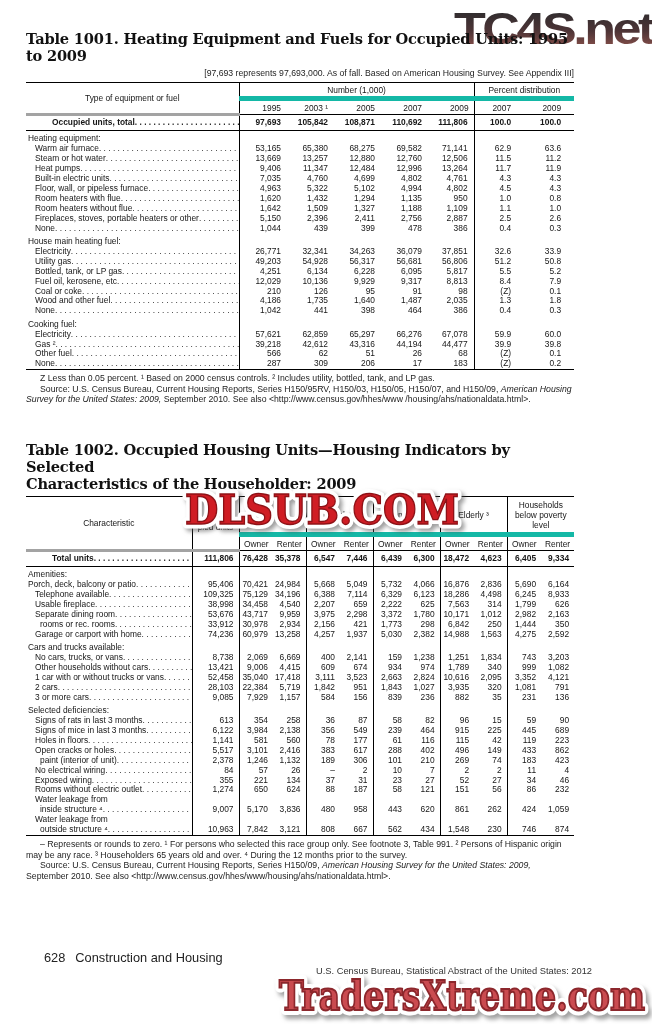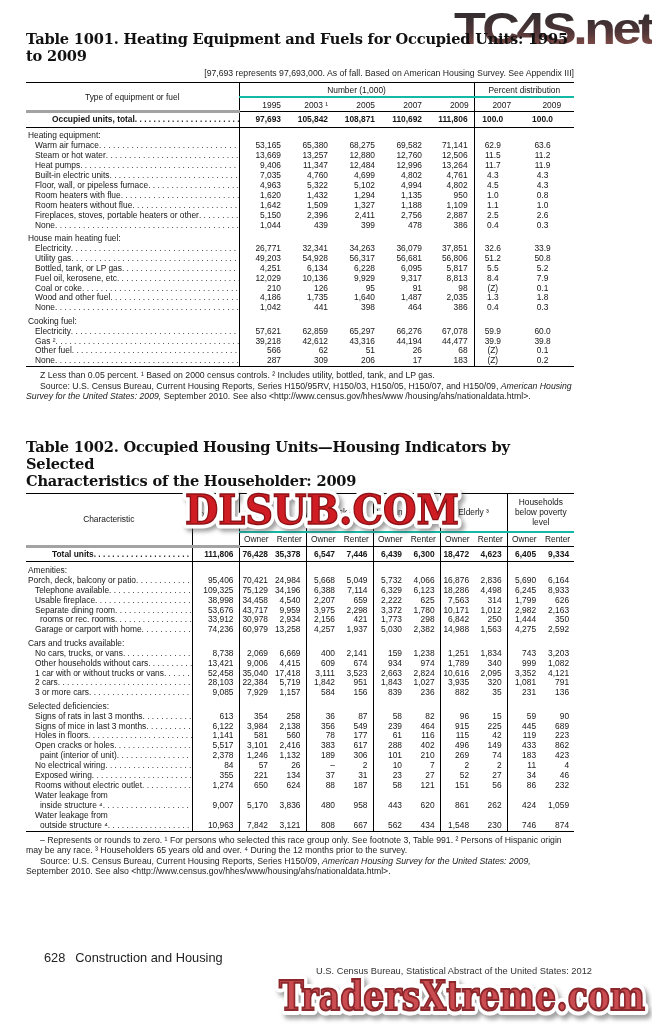--- a/index.html
+++ b/index.html
@@ -17,28 +17,28 @@
   .note{font-size:8.7px;line-height:10px;margin:0 0 4px 2px;color:#1c1c1c;text-align:right;}
 
   
   table{width:100%;border-collapse:collapse;table-layout:fixed;
         border-top:1.5px solid #000;border-bottom:1.5px solid #000;
         font-size:8.4px;color:#161616;}
   th,td{padding:0;line-height:9.9px;font-weight:normal;vertical-align:bottom;}
   thead th{text-align:center;vertical-align:middle;line-height:10px;}
   th.span2{border-bottom:3px solid #a3a3a3;}
   thead tr:last-child th{border-bottom:1px solid #000;height:13px;}
-  .grp-th{border-bottom:2px solid #14b8a6;height:13px;margin-top:16px;}
+  .grp-th{border-bottom:5px solid #14b8a6;height:13px;margin-top:16px;}
   .num{text-align:right;padding-right:5px;white-space:nowrap;overflow:hidden;}
   
   .t1001 td:nth-child(1){border-right:1px solid #000;}
   .t1001 td:nth-child(6){border-right:1px solid #000;}
   .t1001 th.stub{border-right:1px solid #000;}
   .t1001 .pct-group{border-left:1px solid #000;}
-  .t1001 td:nth-child(7),.t1001 td:nth-child(8){padding-right:13px;text-align:center;}
+  .t1001 td:nth-child(7),.t1001 td:nth-child(8){padding-right:13px;}
   .t1001 td:nth-child(6){padding-right:6px;}
   
   .t1002 td:nth-child(1),.t1002 td:nth-child(2),.t1002 td:nth-child(4),
   .t1002 td:nth-child(6),.t1002 td:nth-child(8),.t1002 td:nth-child(10){border-right:1px solid #000;}
   .t1002 th.vr{border-right:1px solid #000;}
   .t1002 thead tr:first-child{height:38px;}
   .t1002 .total-th{font-size:8.3px;line-height:9.3px;vertical-align:middle;}
 
   
   td.lbl{white-space:nowrap;overflow:hidden;}

